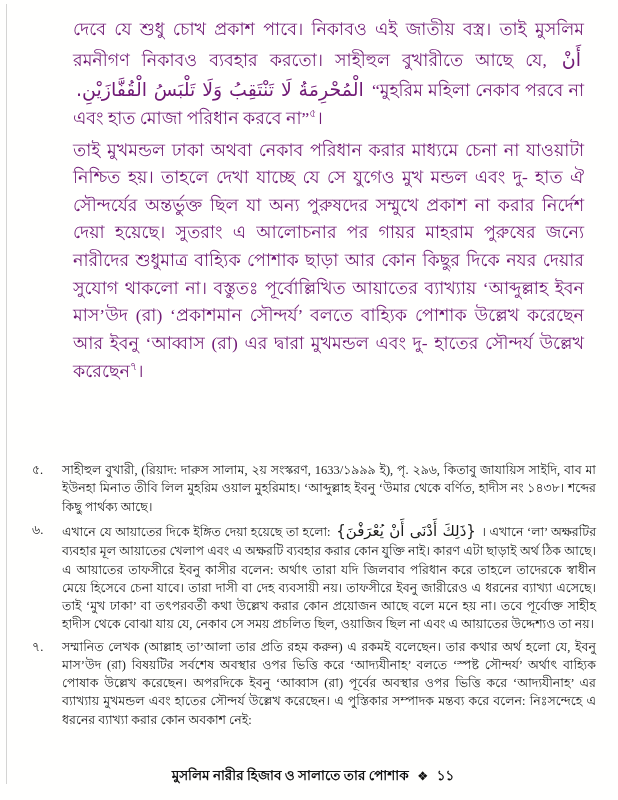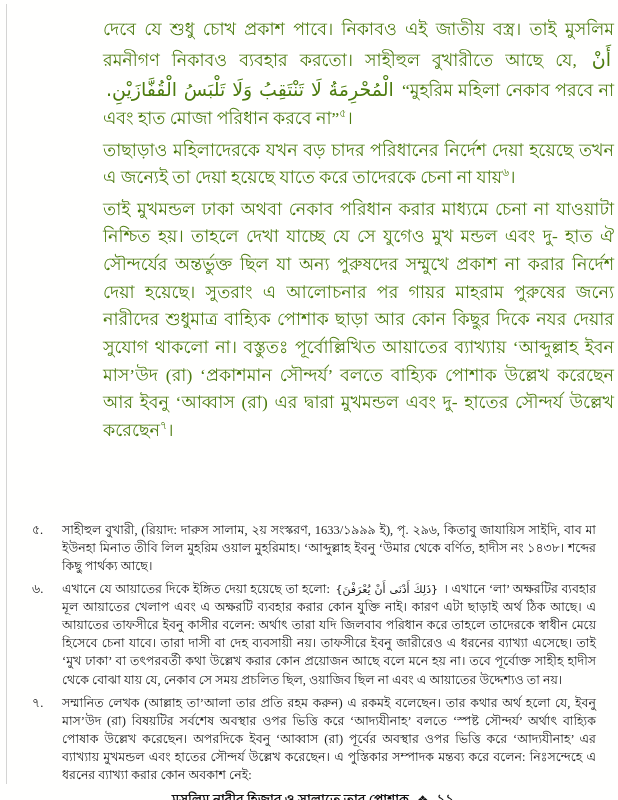--- a/index.html
+++ b/index.html
@@ -29,26 +29,26 @@
   .scan-line {
     position: absolute;
     left: 6px;
     top: 4px;
     width: 1px;
     height: 780px;
     background: rgba(60,60,60,0.22);
   }
 
   .body-text {
-    margin-left: 73px;
+    margin-left: 43px;
     width: 511px;
     font-size: 17.5px;
     line-height: 1.58;
     text-align: justify;
-    color: #4d7c0f;
+    color: #701a75;
   }
 
   .para { margin-bottom: 4px; }
 
   .arabic {
     font-family: "DejaVu Sans", "Liberation Serif", serif;
     direction: rtl;
     unicode-bidi: embed;
     font-size: 19px;
     padding: 0 3px;
@@ -79,21 +79,21 @@
   .fn-num {
     padding-left: 2px;
   }
 
   .fn-body { }
 
   .fn-arabic {
     font-family: "DejaVu Sans", "Liberation Serif", serif;
     direction: rtl;
     unicode-bidi: embed;
-    font-size: 11px;
+    font-size: 15px;
     padding: 0 2px;
     white-space: nowrap;
   }
 
   .footer {
     margin-top: auto;
     text-align: center;
     font-size: 13.5px;
     font-weight: bold;
     padding-bottom: 4px;
@@ -115,23 +115,20 @@
 
   <main class="body-text">
 
     <p class="para">
       <span>দেবে যে শুধু চোখ প্রকাশ পাবে। নিকাবও এই জাতীয় বস্ত্র। তাই মুসলিম রমনীগণ নিকাবও ব্যবহার করতো। সাহীহুল বুখারীতে আছে যে,</span>
       <span class="arabic" dir="rtl">أَنْ</span>
       <span class="arabic" dir="rtl">الْمُحْرِمَةُ لَا تَنْتَقِبُ وَلَا تَلْبَسُ الْقُفَّازَيْنِ.</span>
       <span>“মুহরিম মহিলা নেকাব পরবে না এবং হাত মোজা পরিধান করবে না”</span><sup class="fn-ref">৫</sup><span>।</span>
     </p>
 
-    <p class="para">
-      <span>তাছাড়াও মহিলাদেরকে যখন বড় চাদর পরিধানের নির্দেশ দেয়া হয়েছে তখন এ জন্যেই তা দেয়া হয়েছে যাতে করে তাদেরকে চেনা না যায়</span><sup class="fn-ref">৬</sup><span>।</span>
-    </p>
 
     <p class="para">
       <span>তাই মুখমন্ডল ঢাকা অথবা নেকাব পরিধান করার মাধ্যমে চেনা না যাওয়াটা নিশ্চিত হয়। তাহলে দেখা যাচ্ছে যে সে যুগেও মুখ মন্ডল এবং দু- হাত ঐ সৌন্দর্যের অন্তর্ভুক্ত ছিল যা অন্য পুরুষদের সম্মুখে প্রকাশ না করার নির্দেশ দেয়া হয়েছে। সুতরাং এ আলোচনার পর গায়র মাহরাম পুরুষের জন্যে নারীদের শুধুমাত্র বাহ্যিক পোশাক ছাড়া আর কোন কিছুর দিকে নযর দেয়ার সুযোগ থাকলো না। বস্তুতঃ পূর্বোল্লিখিত আয়াতের ব্যাখ্যায় ‘আব্দুল্লাহ ইবন মাস’উদ (রা) ‘প্রকাশমান সৌন্দর্য’ বলতে বাহ্যিক পোশাক উল্লেখ করেছেন আর ইবনু ‘আব্বাস (রা) এর দ্বারা মুখমন্ডল এবং দু- হাতের সৌন্দর্য উল্লেখ করেছেন</span><sup class="fn-ref">৭</sup><span>।</span>
     </p>
 
   </main>
 
   <section class="footnotes">
 
     <div class="footnote">

